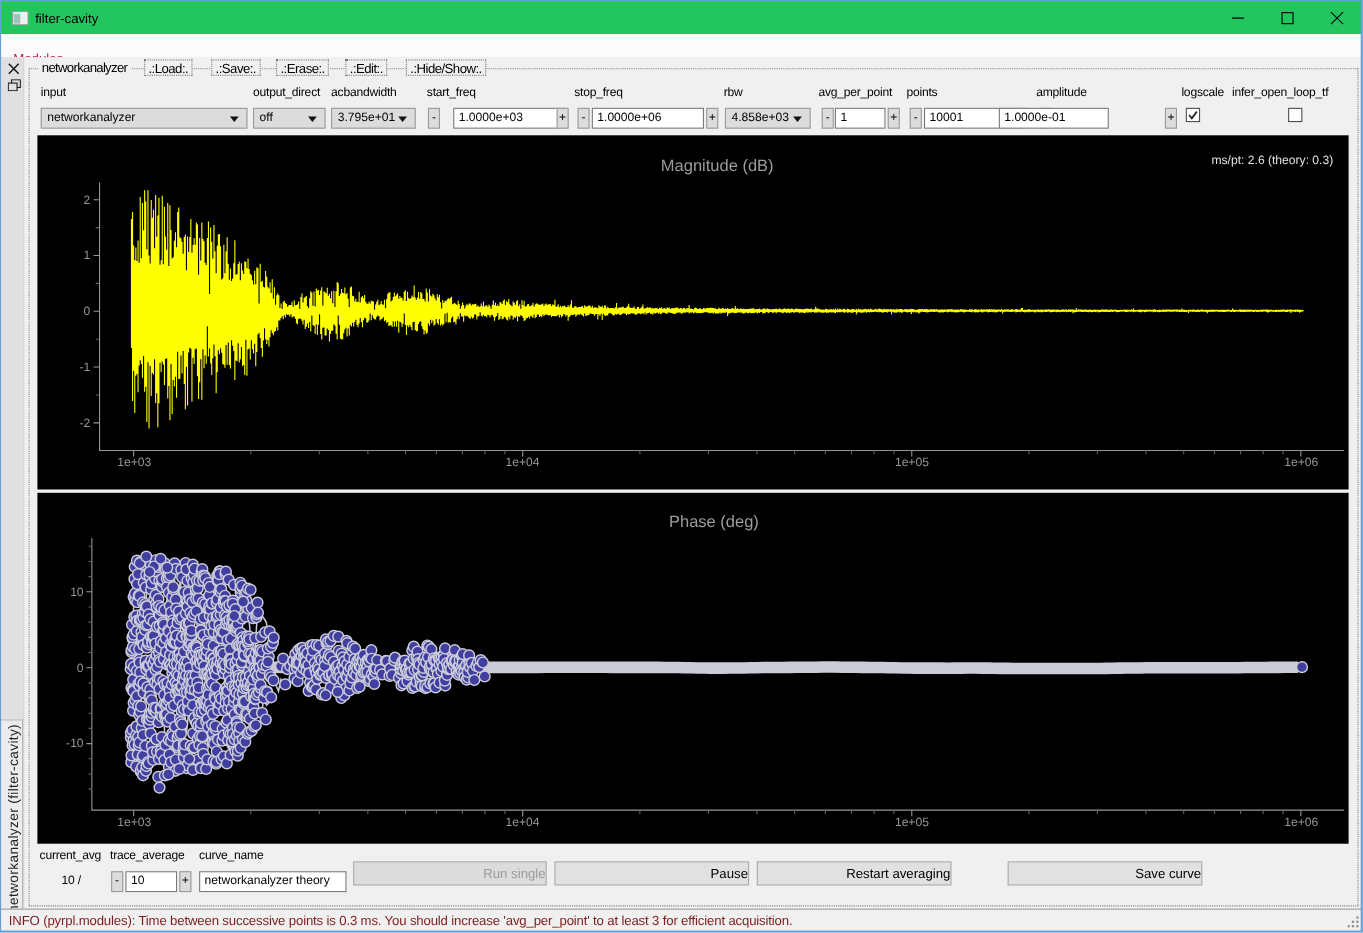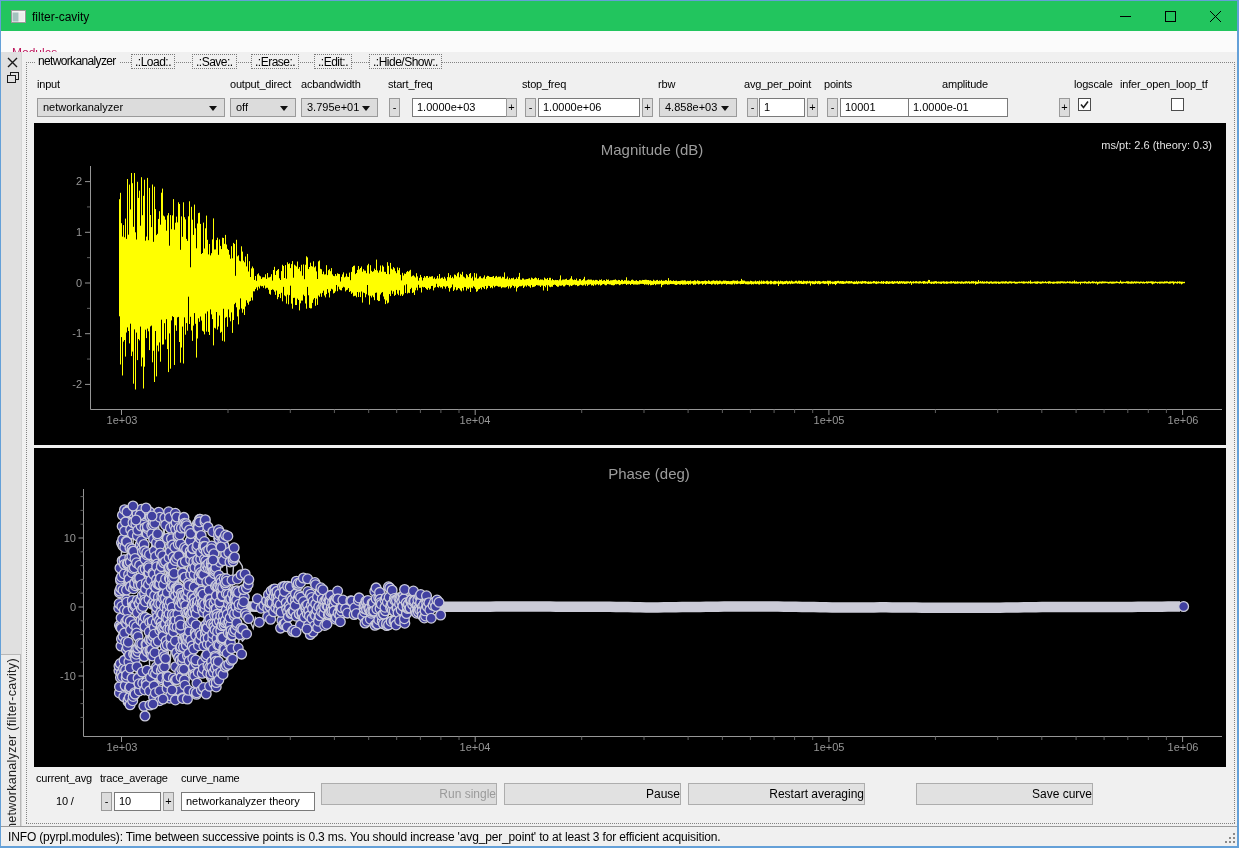--- a/index.html
+++ b/index.html
@@ -39,21 +39,21 @@
   font-size:11px; color:#000; text-align:center; line-height:16px; }
 .sfield { position:absolute; height:19px; background:#fff; border:1px solid #7a7a7a;
   font-size:11px; color:#000; line-height:17px; padding-left:4px; }
 .cb { position:absolute; width:13px; height:13px; background:#fff; border:1px solid #4d4d4d; }
 .btn { position:absolute; height:22px; background:#e1e1e1; border:1px solid #adadad;
   font-size:12px; color:#000; text-align:right; line-height:20px; }
 svg.plot { position:absolute; background:#000; }
 svg.plot text { font-family:"Liberation Sans", sans-serif; }
 #statusbar { position:absolute; left:1px; top:826px; width:1237px; height:20px; background:#f0f0f0;
   border-top:1px solid #9a9a9a; }
-#statusbar span { position:absolute; left:7px; top:3px; font-size:12px; letter-spacing:-0.15px; color:#000000; }
+#statusbar span { position:absolute; left:7px; top:3px; font-size:12px; letter-spacing:-0.15px; color:#7f1d1d; }
 </style>
 </head>
 <body>
 <div id="frame"></div>
 <div id="titlebar">
   <svg id="appicon" viewBox="0 0 15 13">
       <rect x="0.5" y="0.5" width="14" height="12" fill="#f4f4f4" stroke="#9a9a9a"></rect>
       <rect x="1.5" y="2.5" width="6" height="9" fill="#8fb5b2" opacity="0.8"></rect>
       <rect x="8" y="3" width="5" height="8" fill="#ededed"></rect>
     </svg>

